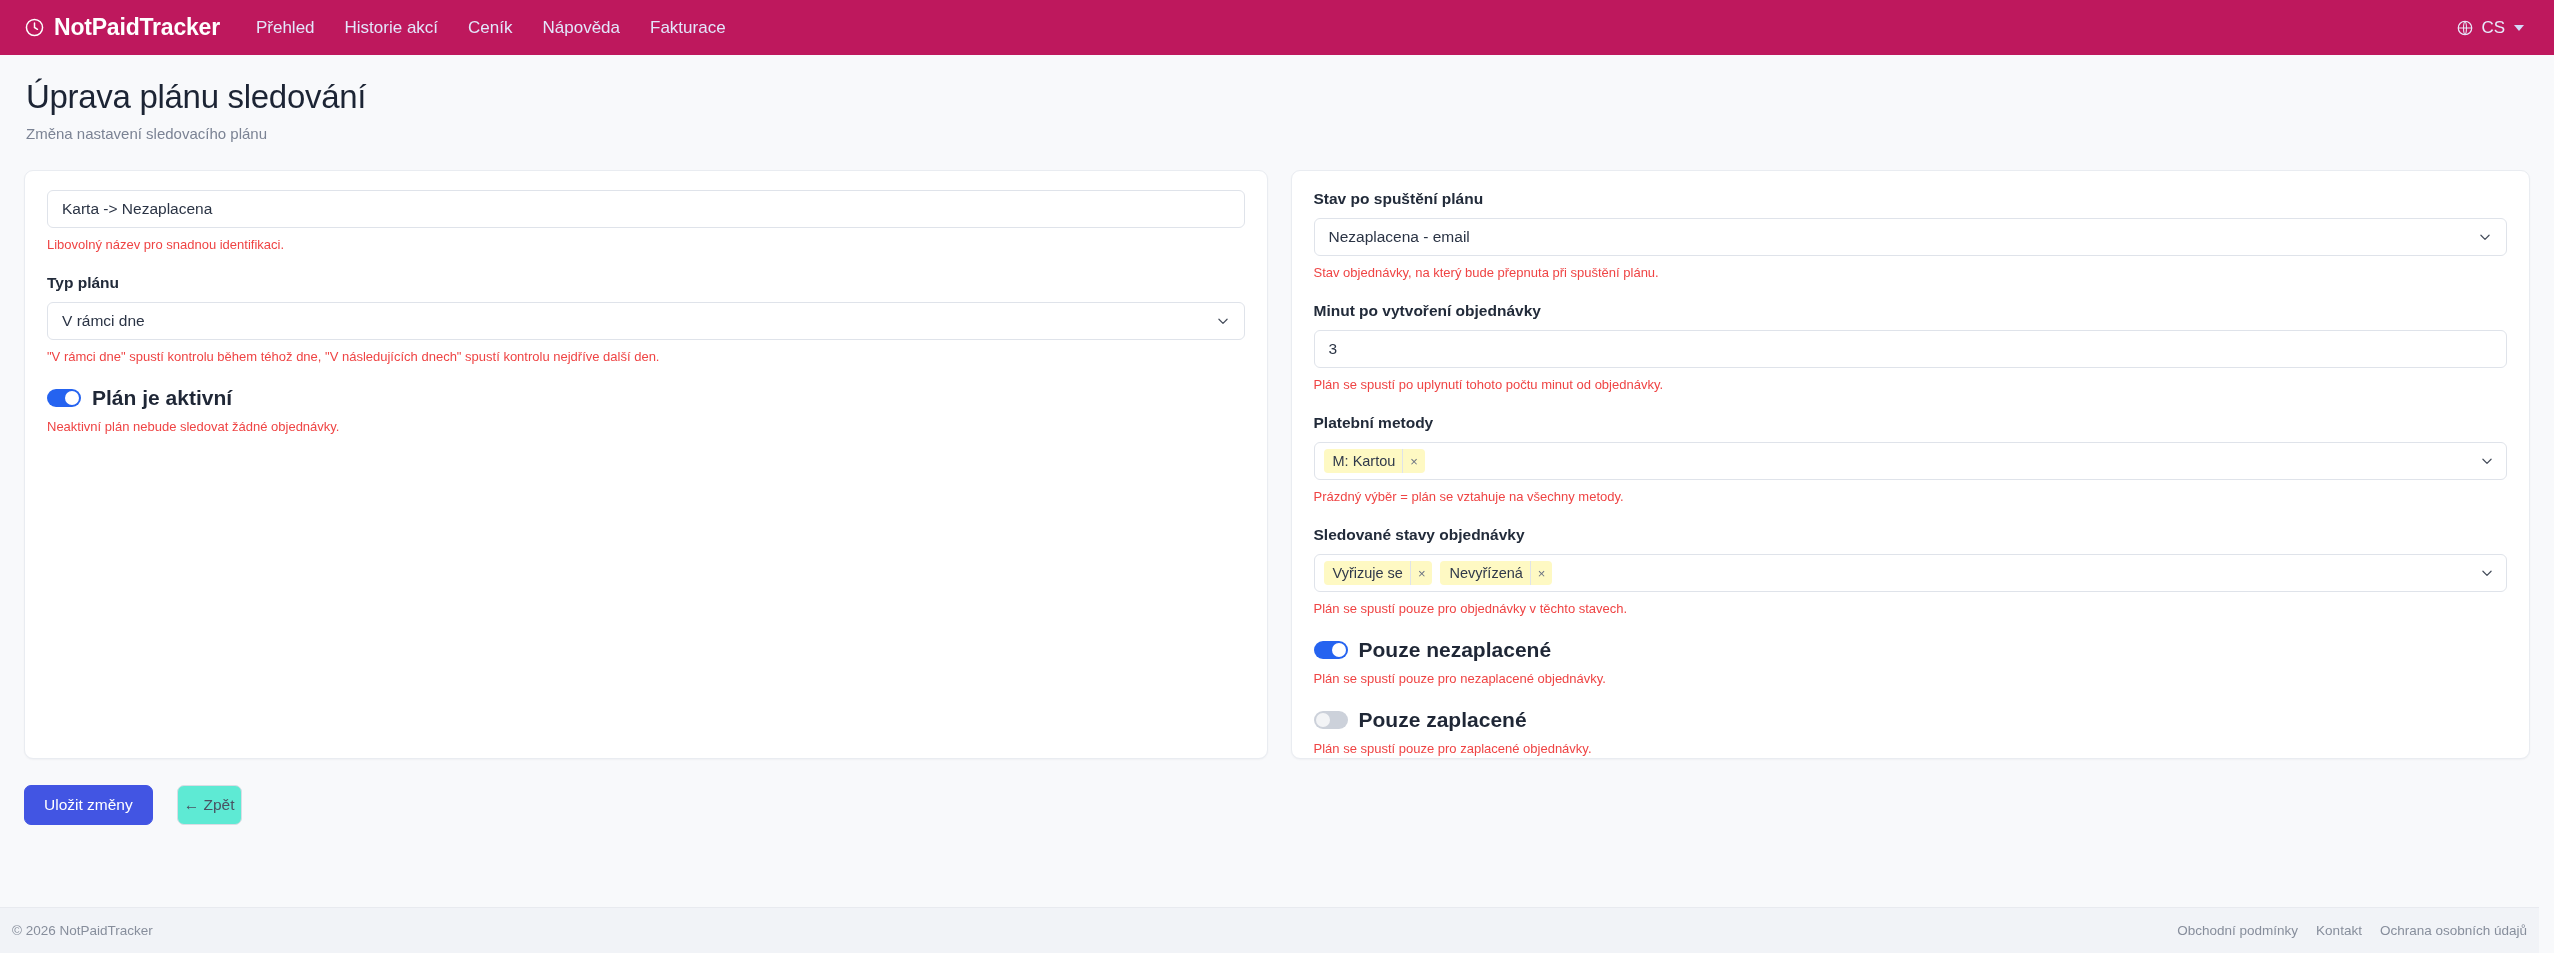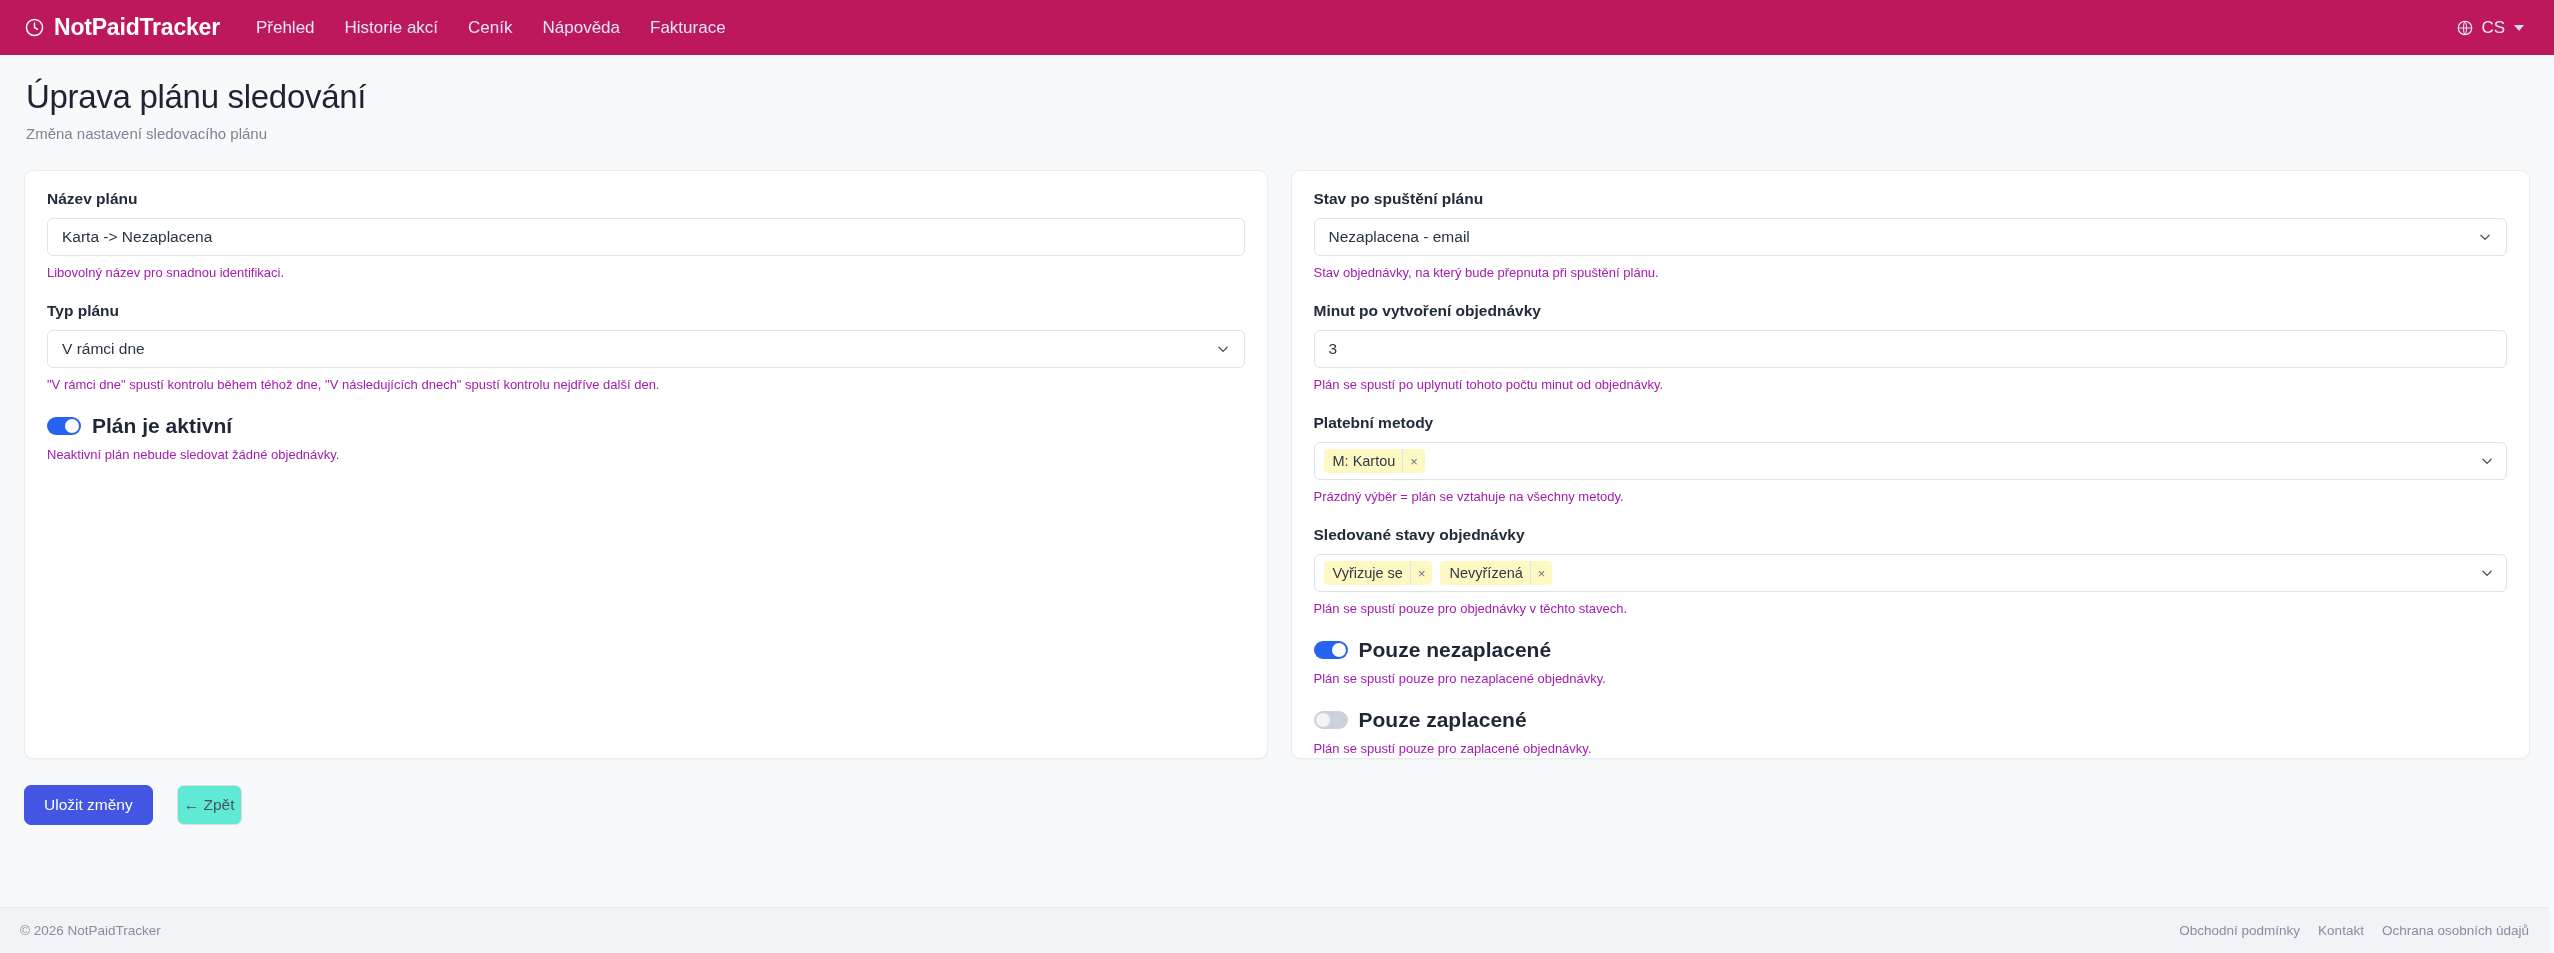--- a/index.html
+++ b/index.html
@@ -114,21 +114,21 @@
   }
   .control.select { justify-content: space-between; cursor: pointer; }
   .control-value { color: #2b3445; }
   .chev {
     display: block;
     width: 14px; height: 14px;
     flex: 0 0 auto;
   }
   .hint {
     font-size: 13px;
-    color: #a21caf;
+    color: #ef4444;
     margin-top: 9px;
     margin-bottom: 22px;
   }
 
   
   .toggle-row {
     display: flex; align-items: center; gap: 11px;
     margin-top: 2px;
   }
   .switch {
@@ -204,28 +204,28 @@
     border-radius: 7px;
     font-size: 15.5px;
     padding: 10px 6px;
     cursor: pointer;
     font-family: "Liberation Sans", sans-serif;
   }
 
   
   .footer {
     position: absolute;
-    left: 0; right: 5px; bottom: 0;
+    left: 0; right: 15px; bottom: 0;
     height: 46px;
     background: #f1f3f7;
     border-top: 1px solid #e8eaef;
     display: flex;
     align-items: center;
     justify-content: space-between;
-    padding: 0 20px;
+    padding: 0 12px;
   }
   .footer-left { font-size: 13.5px; color: #878e9c; }
   .footer-right { display: flex; gap: 18px; }
   .footer-link {
     font-size: 13.5px;
     color: #878e9c;
     text-decoration: none;
     cursor: pointer;
   }
 </style>
@@ -260,21 +260,20 @@
 <div class="page-head">
   <h1 class="page-title">Úprava plánu sledování</h1>
   <div class="page-sub">Změna nastavení sledovacího plánu</div>
 </div>
 
 <div class="columns">
 
   <div class="card left">
 
     <div class="field">
-      <label class="field-label">Název plánu</label>
       <input class="control" type="text" value="Karta -&gt; Nezaplacena" style="">
       <div class="hint">Libovolný název pro snadnou identifikaci.</div>
     </div>
 
     <div class="field">
       <label class="field-label">Typ plánu</label>
       <div class="control select">
         <span class="control-value">V rámci dne</span>
         <svg class="chev" viewBox="0 0 24 24" fill="none">
           <path d="M5 9l7 7 7-7" stroke="#444c5a" stroke-width="2.1" stroke-linecap="round" stroke-linejoin="round"></path>

